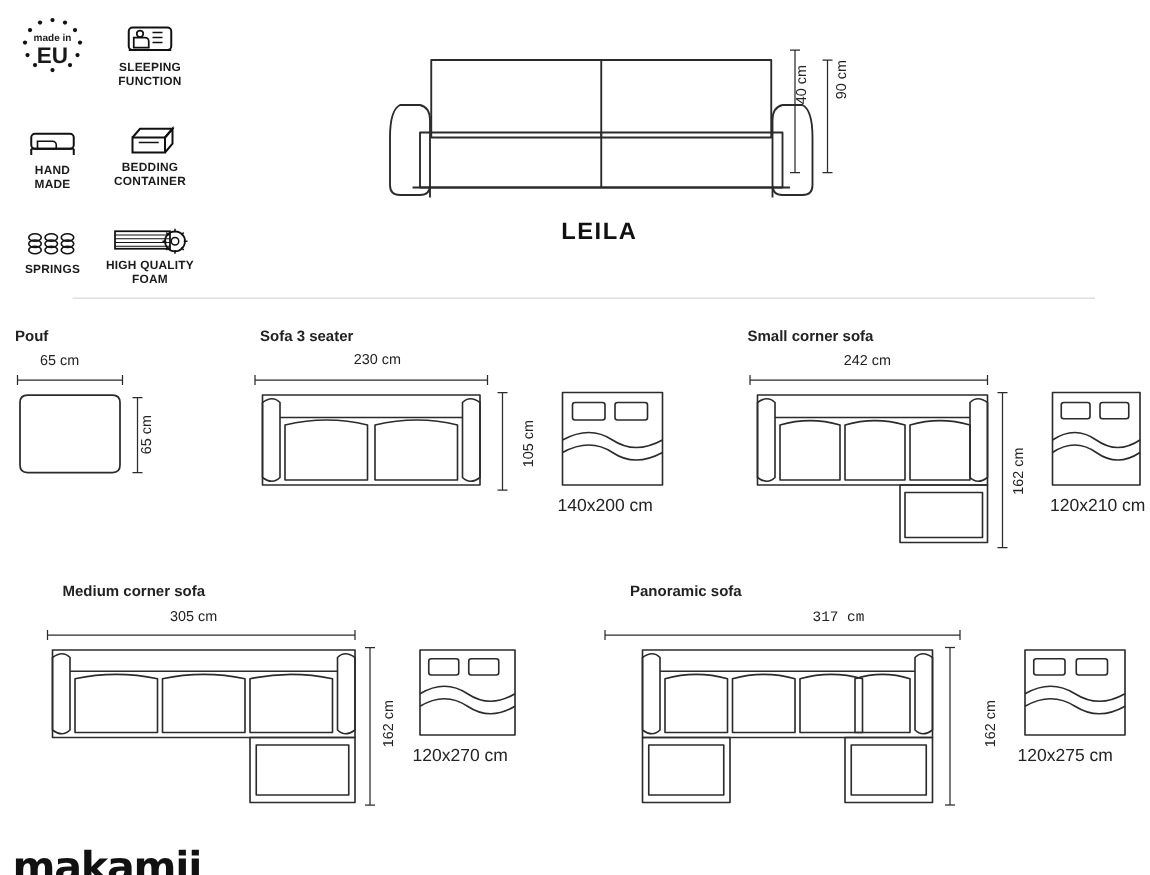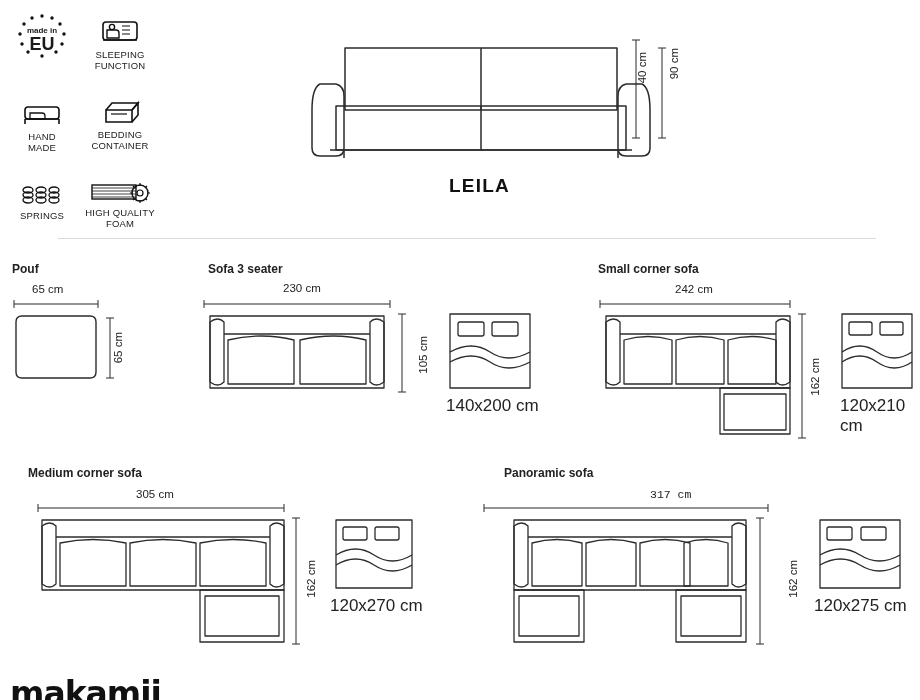--- a/index.html
+++ b/index.html
@@ -6,25 +6,25 @@
   body{
     width:920px;height:700px;
     background:#ffffff;
     font-family:"Liberation Sans", sans-serif;
     color:#1a1a1a;
     position:relative;
     overflow:hidden;
   }
   .abs{position:absolute;}
   svg{display:block;}
-  .badge-txt{font-size:9.5px;font-weight:400;text-align:center;line-height:1.12;letter-spacing:.2px;}
+  .badge-txt{font-size:9.5px;font-weight:700;text-align:center;line-height:1.12;letter-spacing:.2px;}
   .section-title{font-size:12px;font-weight:700;color:#222;}
   .dim{font-size:11.5px;color:#222;}
   .dim-v{font-size:11.5px;color:#222;writing-mode:vertical-rl;transform:rotate(180deg);}
-  .bed-lbl{font-size:17px;color:#222;}
+  .bed-lbl{font-size:14px;color:#222;text-align:right;}
   .model-name{font-size:19px;font-weight:700;letter-spacing:1.2px;color:#111;}
   .divider{position:absolute;left:58px;top:238px;width:818px;height:1px;background:#d9d9d9;}
   .brand{font-size:33px;font-weight:700;letter-spacing:-1px;color:#111;font-family:"DejaVu Sans", sans-serif;margin-top:24px;}
 </style>
 </head>
 <body>
 
 <div class="abs" style="left:6px;top:8px;width:150px;height:222px;">
 
   <div class="abs" style="left:4px;top:4px;width:64px;">
@@ -279,21 +279,21 @@
       <rect x="2" y="2" width="70" height="74"></rect>
       <rect x="9" y="10" width="23" height="13" rx="2"></rect>
       <rect x="40" y="10" width="23" height="13" rx="2"></rect>
       <path d="M2 40 q18 -12 35 0 t35 0"></path>
       <path d="M2 50 q18 -12 35 0 t35 0"></path>
     </g>
   </svg>
 </div>
 <div class="abs bed-lbl" style="left:840px;top:396px;">120x210 cm</div>
 
-<div class="abs section-title" style="left:28px;top:466px;text-align:right;">Medium corner sofa</div>
+<div class="abs section-title" style="left:50px;top:466px;text-align:right;">Medium corner sofa</div>
 <div class="abs dim" style="left:136px;top:488px;">305 cm</div>
 <div class="abs" style="left:34px;top:504px;">
   <svg width="275" height="152" viewBox="0 0 275 152">
     <g stroke="#2b2b2b" stroke-width="1" fill="none">
       <path d="M4 4 h246"></path>
         <path d="M4 0 v8"></path>
         <path d="M250 0 v8"></path>
     </g>
     <g stroke="#2b2b2b" stroke-width="1.3" fill="none" stroke-linejoin="round">
       <path d="M8 16 h242 v70 h-242 z"></path>

